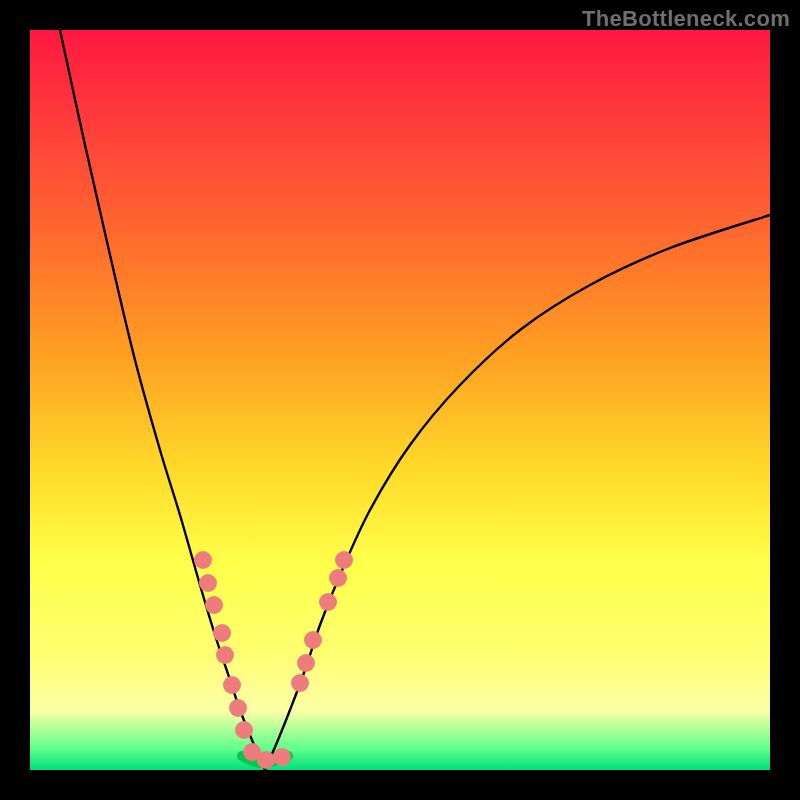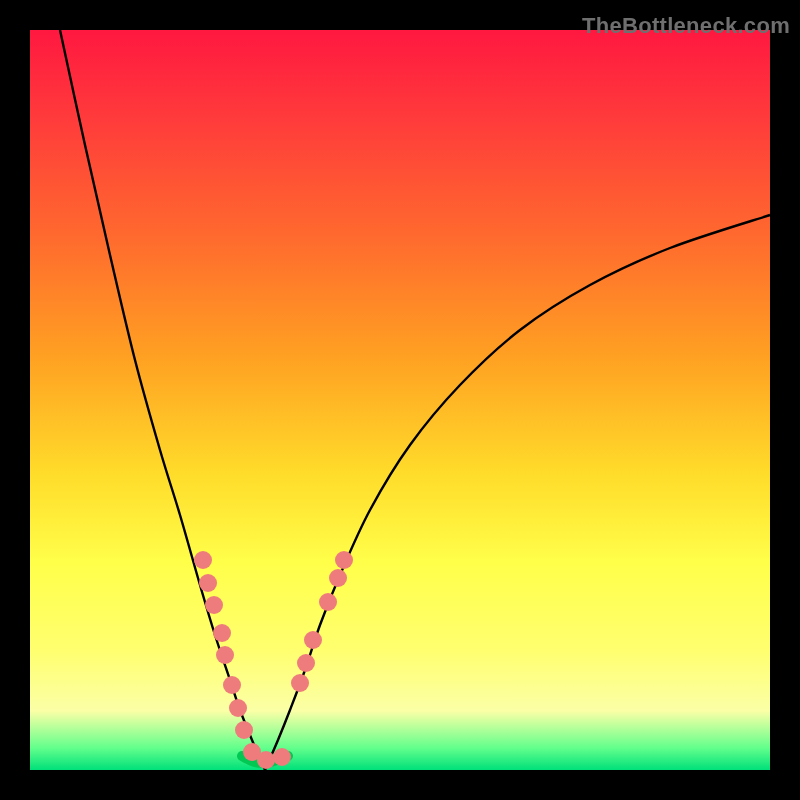--- a/index.html
+++ b/index.html
@@ -25,21 +25,21 @@
       #ffdc2a 60%,
       #ffff4a 72%,
       #ffff70 84%,
       #fbffa6 92%,
       #63ff8c 97%,
       #00e07a 100%
     );
   }
   .watermark {
     position: absolute;
-    top: 13px;
+    top: 6px;
     right: 10px;
     font-size: 22px;
     font-weight: 600;
     color: #6f6f6f;
     letter-spacing: 0.3px;
     user-select: none;
   }
   svg {
     position: absolute;
     left: 30px;

